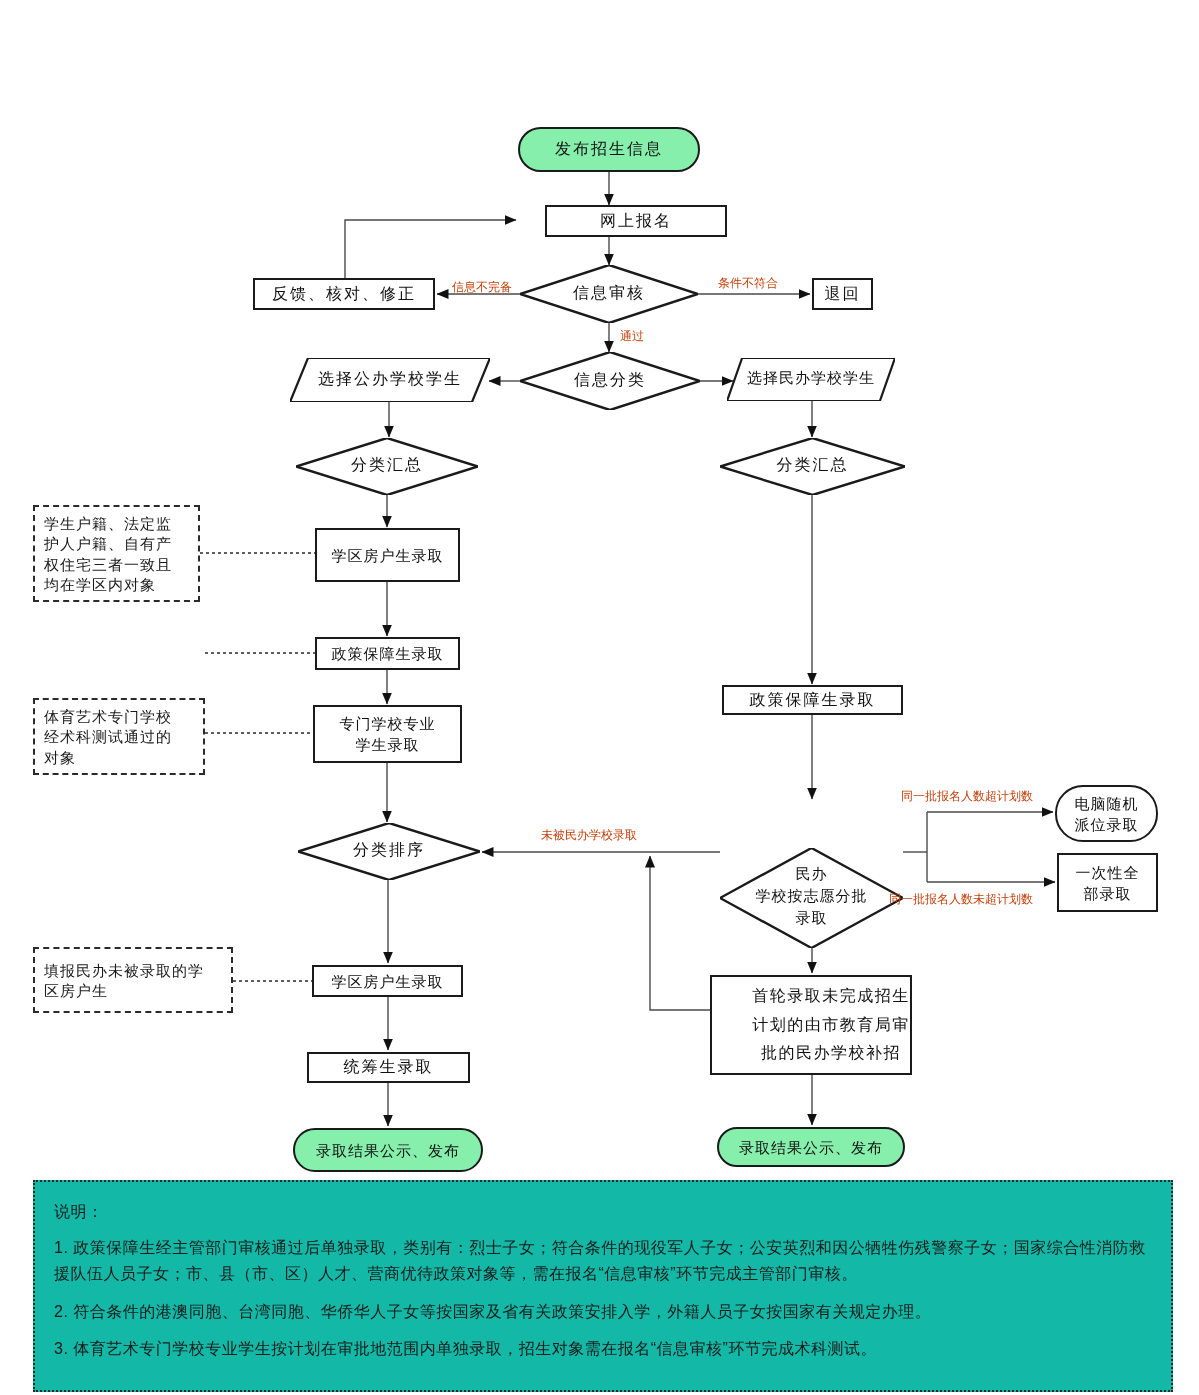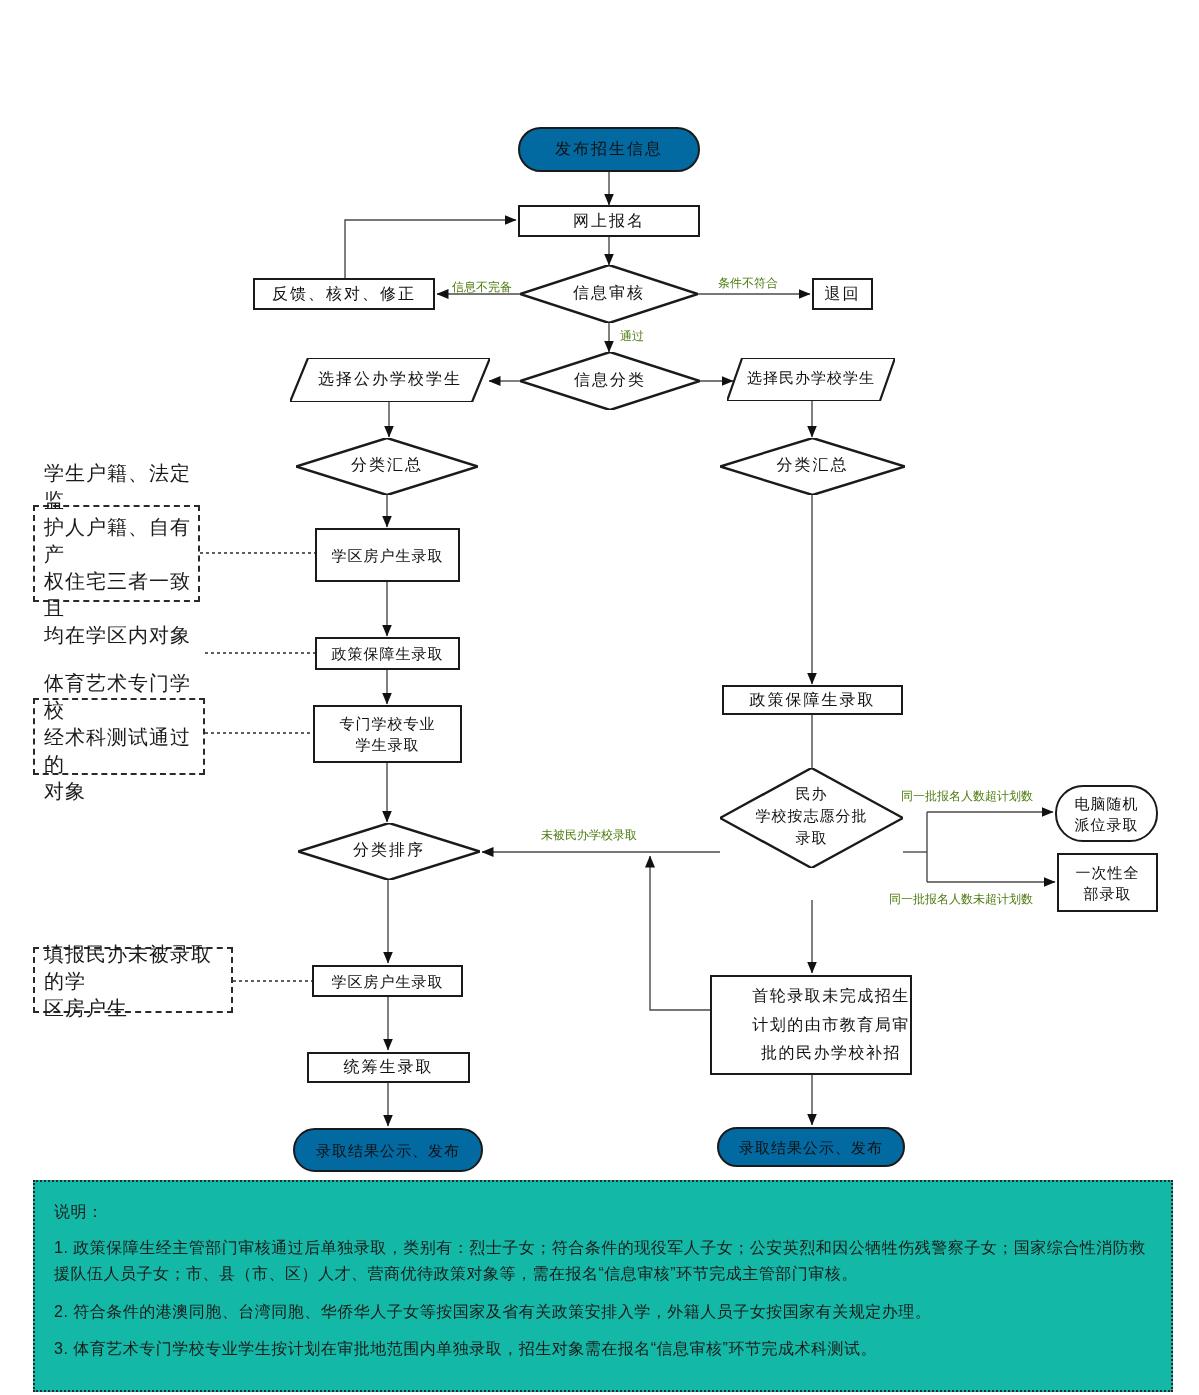--- a/index.html
+++ b/index.html
@@ -5,28 +5,28 @@
   html,body { margin:0; padding:0; background:#fff; }
   body { font-family:"Liberation Sans","DejaVu Sans",sans-serif; color:#1a1a1a; }
   #stage { position:relative; width:1199px; height:1395px; background:#fff; overflow:hidden; }
   .title { position:absolute; top:26px; left:0; width:100%; text-align:center;
            font-size:29px; font-weight:bold; letter-spacing:2px; color:#000; }
   svg.wires { position:absolute; left:0; top:0; }
   .node { position:absolute; display:flex; align-items:center; justify-content:center;
           text-align:center; font-size:16px; letter-spacing:2px; line-height:1.4;
           white-space:pre-line; color:#111; box-sizing:border-box; }
   .rect   { border:2px solid #1a1a1a; background:#fff; }
-  .stadium{ border:2px solid #1a1a1a; background:#0369a1; border-radius:999px; }
+  .stadium{ border:2px solid #1a1a1a; background:#86efac; border-radius:999px; }
   .shape  { background:transparent;font-family:Liberation Mono, monospace; }
   .shape svg { position:absolute; inset:0; width:100%; height:100%; }
   .shape .lbl { position:relative; z-index:2; }
   .note { position:absolute; border:2px dashed #2a2a2a; background:#fff; box-sizing:border-box;
-          font-size:20px; line-height:1.35; letter-spacing:1px; padding:6px 4px 4px 9px;
+          font-size:15px; line-height:1.35; letter-spacing:1px; padding:6px 4px 4px 9px;
           text-align:left; white-space:pre-line; display:flex; align-items:center; }
-  .edge-label { position:absolute; font-size:12px; letter-spacing:0px; white-space:nowrap; color:#4d7c0f; }
+  .edge-label { position:absolute; font-size:12px; letter-spacing:0px; white-space:nowrap; color:#c2410c; }
   .notes-box { position:absolute; left:33px; top:1180px; width:1140px; height:212px;
                border:2px dotted #2a2a2a; background:#14b8a6; box-sizing:border-box;
                padding:12px 24px 10px 19px; font-size:16px; }
   .notes-box .nh { margin:6px 0 0; line-height:1.5; }
   .notes-box p { margin:11px 0 0; line-height:1.65; letter-spacing:0.5px; }
 </style>
 </head>
 <body>
 
 <div id="stage">
@@ -70,21 +70,21 @@
     <g fill="none" stroke="#2a2a2a" stroke-width="1.6" stroke-dasharray="3 3">
       <path d="M200 553 H315"></path>
       <path d="M205 653 H315"></path>
       <path d="M205 733 H313"></path>
       <path d="M233 981 H312"></path>
     </g>
   </svg>
 
   <div class="node stadium" style="left:518px;top:127px;width:182px;height:45px;"><span>发布招生信息</span></div>
 
-  <div class="node rect" style="left:518px;top:205px;width:182px;height:32px;"><span>网上报名</span></div>
+  <div class="node rect" style="left:545px;top:205px;width:182px;height:32px;"><span>网上报名</span></div>
 
   <div class="node shape" style="left:520px;top:265px;width:178px;height:58px;">
     <svg viewBox="0 0 100 100" preserveAspectRatio="none">
       <polygon points="50,0 100,50 50,100 0,50" fill="#fff" stroke="#1a1a1a" stroke-width="2.4" vector-effect="non-scaling-stroke"></polygon>
     </svg>
     <span class="lbl">信息审核</span>
   </div>
 
   <div class="node rect" style="left:253px;top:278px;width:182px;height:32px;"><span>反馈、核对、修正</span></div>
 
@@ -144,21 +144,21 @@
 
   <div class="node shape" style="left:298px;top:823px;width:182px;height:57px;">
     <svg viewBox="0 0 100 100" preserveAspectRatio="none">
       <polygon points="50,0 100,50 50,100 0,50" fill="#fff" stroke="#1a1a1a" stroke-width="2.4" vector-effect="non-scaling-stroke"></polygon>
     </svg>
     <span class="lbl">分类排序</span>
   </div>
 
   <div class="node rect" style="left:722px;top:685px;width:181px;height:30px;"><span>政策保障生录取</span></div>
 
-  <div class="node shape" style="left:720px;top:768px;width:183px;height:100px;">
+  <div class="node shape" style="left:720px;top:848px;width:183px;height:100px;">
     <svg viewBox="0 0 100 100" preserveAspectRatio="none">
       <polygon points="50,0 100,50 50,100 0,50" fill="#fff" stroke="#1a1a1a" stroke-width="2.4" vector-effect="non-scaling-stroke"></polygon>
     </svg>
     <span class="lbl" style="font-size:15px;line-height:1.45;letter-spacing:1px;">民办
 学校按志愿分批
 录取</span>
   </div>
 
   <div class="node rect" style="left:1055px;top:785px;width:103px;height:57px;border-radius:28px;"><span style="font-size:15px;letter-spacing:1px;">电脑随机
 派位录取</span></div>

